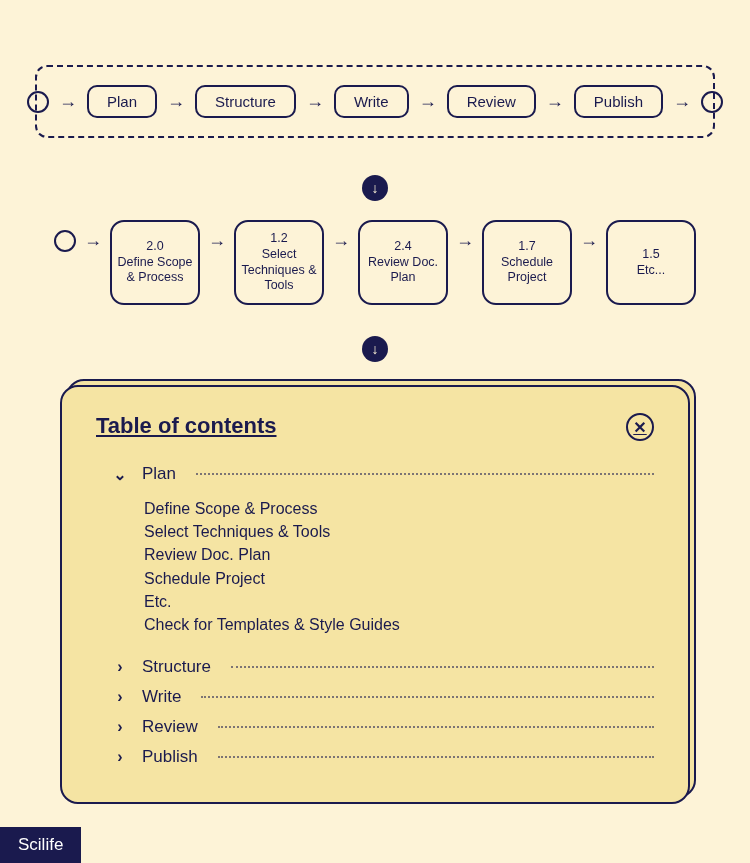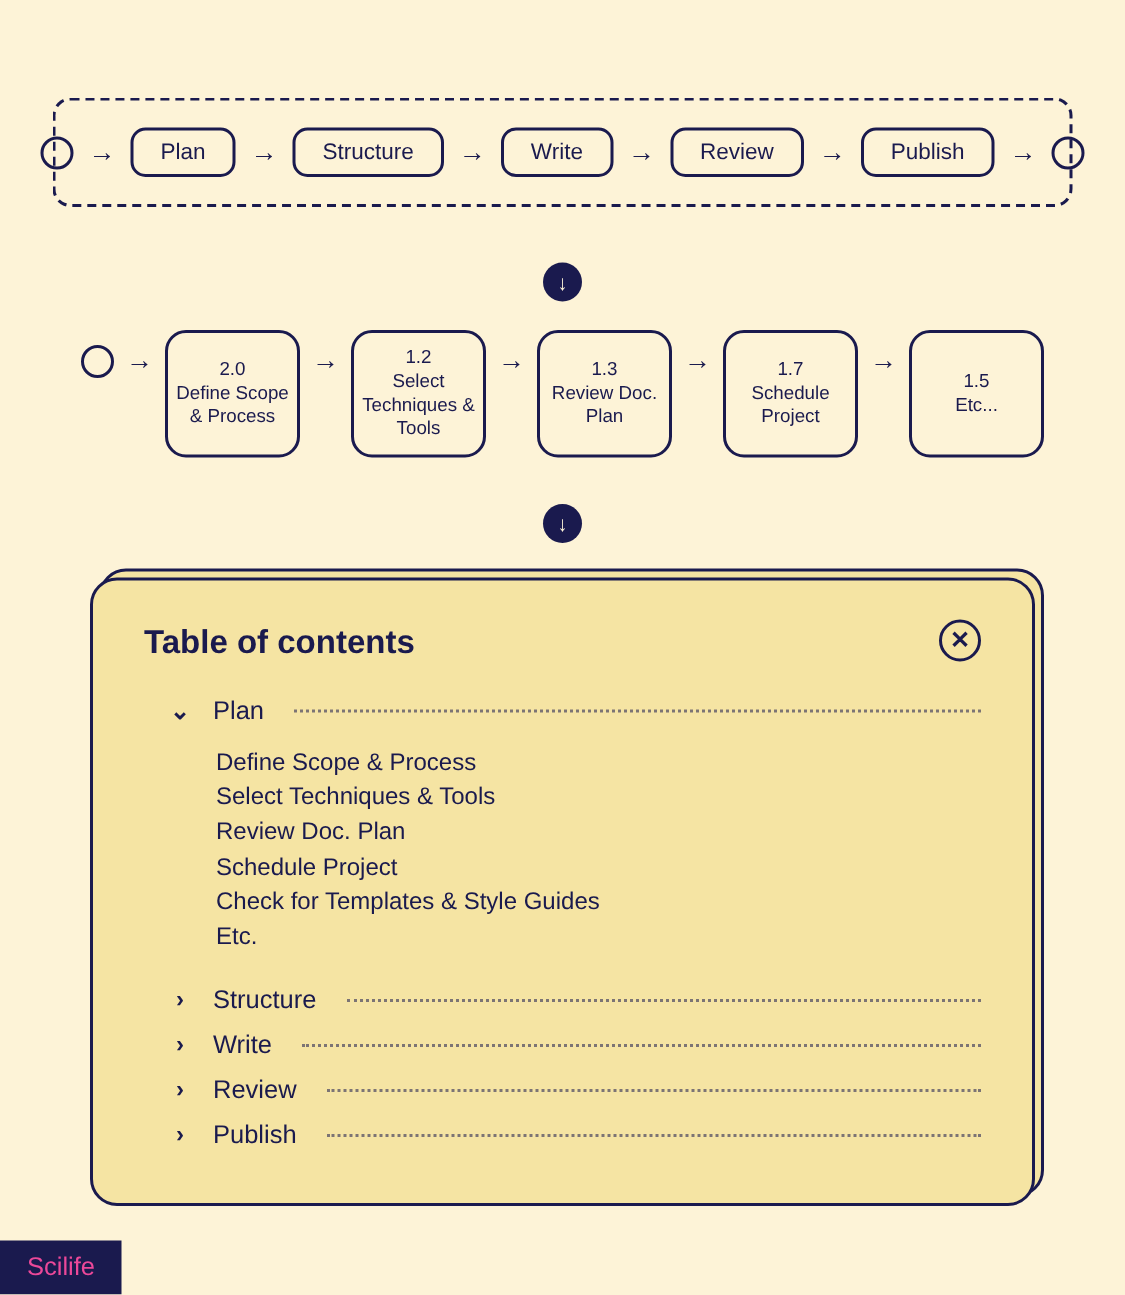--- a/index.html
+++ b/index.html
@@ -124,22 +124,23 @@
   .toc {
     position: relative;
     border: 2px solid #1a1a4e;
     border-radius: 18px;
     background: #f5e4a3;
     padding: 26px 34px 30px 34px;
   }
   .toc-header {
     display: flex;
     justify-content: space-between;
-    align-items: flex-end;
+    align-items: flex-start;
     margin-bottom: 18px;
+    text-decoration: underline;
   }
   .toc-title {
     font-size: 22px;
     font-weight: 700;
   }
   .close-btn {
     width: 28px;
     height: 28px;
     border: 2px solid #1a1a4e;
     border-radius: 50%;
@@ -183,21 +184,21 @@
     font-size: 16px;
     line-height: 1.45;
   }
 
   
   .logo {
     position: absolute;
     bottom: 0;
     left: 0;
     background: #1a1a4e;
-    color: #ec4899;
+    color: #ffffff;
     font-size: 17px;
     font-weight: 500;
     padding: 8px 18px;
   }
 </style>
 </head>
 <body>
 
 <div class="flow-dashed">
   <div class="circle-node"></div>
@@ -224,21 +225,21 @@
     <span class="num">2.0</span>
     <span>Define Scope &amp; Process</span>
   </div>
   <div class="arrow">→</div>
   <div class="sq">
     <span class="num">1.2</span>
     <span>Select Techniques &amp; Tools</span>
   </div>
   <div class="arrow">→</div>
   <div class="sq">
-    <span class="num">1.3</span>
+    <span class="num">2.4</span>
     <span>Review Doc. Plan</span>
   </div>
   <div class="arrow">→</div>
   <div class="sq">
     <span class="num">1.7</span>
     <span>Schedule Project</span>
   </div>
   <div class="arrow">→</div>
   <div class="sq">
     <span class="num">1.5</span>
@@ -259,22 +260,22 @@
     <div class="toc-row">
       <div class="chev">⌄</div>
       <div class="label">Plan</div>
       <div class="dots"></div>
     </div>
     <div class="sub-items">
       <div>Define Scope &amp; Process</div>
       <div>Select Techniques &amp; Tools</div>
       <div>Review Doc. Plan</div>
       <div>Schedule Project</div>
+      <div>Etc.</div>
       <div>Check for Templates &amp; Style Guides</div>
-      <div>Etc.</div>
     </div>
 
     <div class="toc-row">
       <div class="chev">›</div>
       <div class="label">Structure</div>
       <div class="dots"></div>
     </div>
 
     <div class="toc-row">
       <div class="chev">›</div>

